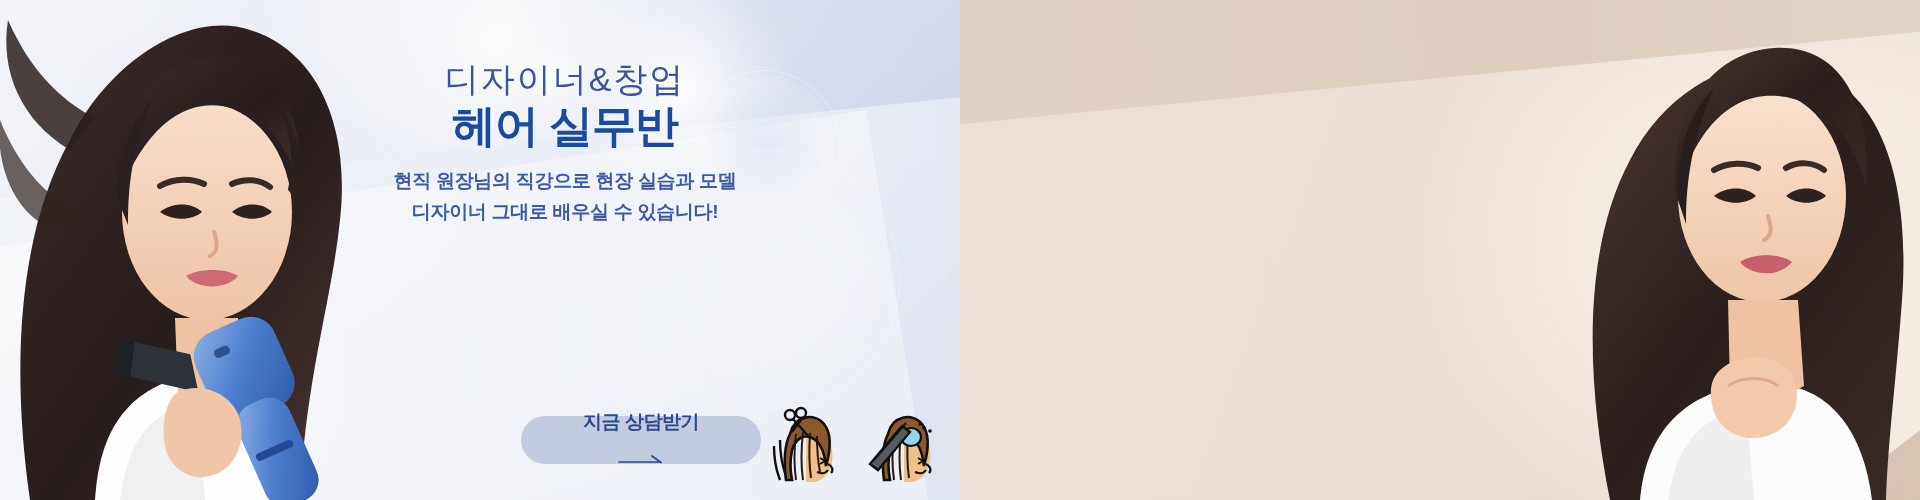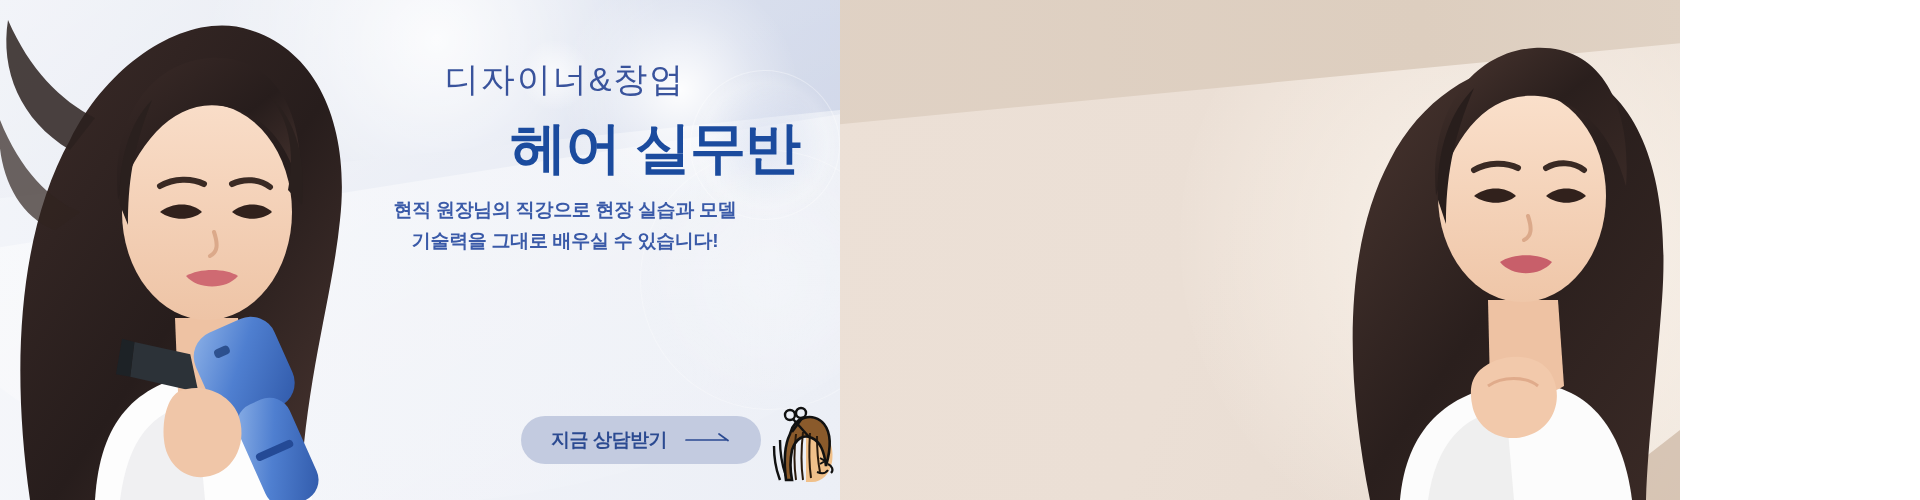--- a/index.html
+++ b/index.html
@@ -1,21 +1,21 @@
 <!DOCTYPE html>
 <html><head>
 <meta charset="utf-8">
 <style>
   * { margin:0; padding:0; box-sizing:border-box; }
   html,body { width:1920px; height:500px; overflow:hidden; }
   body {
     font-family:"Liberation Sans","DejaVu Sans",sans-serif;
     background:#ffffff;
   }
-  .banner { position:relative; width:1680px; height:500px; display:flex; }
+  .banner { position:relative; width:1920px; height:500px; display:flex; }
 
   
   .panel-left {
     position:relative; width:960px; height:500px; overflow:hidden;
     background:
       radial-gradient(circle at 52% 8%, rgba(255,255,255,0.85) 0%, rgba(255,255,255,0.0) 36%),
       linear-gradient(118deg,#e9ecf4 0%,#dfe4ef 30%,#cdd5e8 62%,#c2cbe2 100%);
   }
   .panel-left .sweep1 {
     position:absolute; left:-120px; top:-260px; width:1150px; height:760px;
@@ -65,30 +65,30 @@
     border-left:90px solid transparent; border-bottom:70px solid #cdb8a6; opacity:.75;
   }
 
   
   .copy { position:absolute; z-index:6; text-align:center; }
   .copy-left  { left:330px; top:58px; width:470px; }
 
   .eyebrow { font-size:34px; letter-spacing:2px; font-weight:300; line-height:1.25; }
   .eyebrow-left  { color:#39539c; }
 
-  .headline { font-size:56px; font-weight:bold; line-height:1.12; letter-spacing:-1px; margin-top:16px;text-align:right; }
+  .headline { font-size:44px; font-weight:bold; line-height:1.12; letter-spacing:-1px; margin-top:0; }
   .headline-left  { color:#1b4b9e; }
 
   .body-copy { font-size:19px; line-height:1.62; font-weight:600; color:#3a5aa8; margin-top:16px; letter-spacing:-0.3px; }
   .body-copy p, .body-copy-right p { white-space:nowrap; }
 
   
   .cta {
     position:absolute; z-index:7; display:flex; align-items:center; justify-content:center;
-    gap:18px; border-radius:30px; cursor:pointer; user-select:none;
+    gap:18px; border-radius:30px; cursor:pointer; user-select:none;flex-direction:column;
   }
   .cta-left  { left:521px; top:416px; width:240px; height:48px; background:#c3cbe0; }
   .cta-label { font-size:19px; font-weight:bold; letter-spacing:-0.5px; }
   .cta-left .cta-label  { color:#2b4a91; }
   .cta-arrow { display:block; }
 
   
   .icon-row { position:absolute; z-index:7; display:flex; align-items:flex-end; }
   .icons-left  { left:770px; top:404px; gap:14px; }
 
@@ -166,21 +166,21 @@
 
         <path d="M178 392 C200 382 228 392 238 414 C248 440 236 470 210 476 C186 482 166 464 164 440 C162 418 168 398 178 392 Z" fill="#f0c6a8"></path>
       </svg>
     </div>
 
     <div class="copy copy-left">
       <div class="eyebrow eyebrow-left">디자이너&amp;창업</div>
       <div class="headline headline-left">헤어 실무반</div>
       <div class="body-copy">
         <p>현직 원장님의 직강으로 현장 실습과 모델</p>
-        <p>기술력을 그대로 배우실 수 있습니다!</p>
+        <p>디자이너 그대로 배우실 수 있습니다!</p>
       </div>
     </div>
 
     <div class="cta cta-left">
       <span class="cta-label">지금 상담받기</span>
       <span class="cta-arrow">
         <svg width="46" height="12" viewBox="0 0 46 12">
             <path d="M1 7 H41 M34 1 L43 7.5" stroke="#2b4a91" stroke-width="1.7" fill="none" stroke-linecap="round"></path>
           </svg>
       </span>

